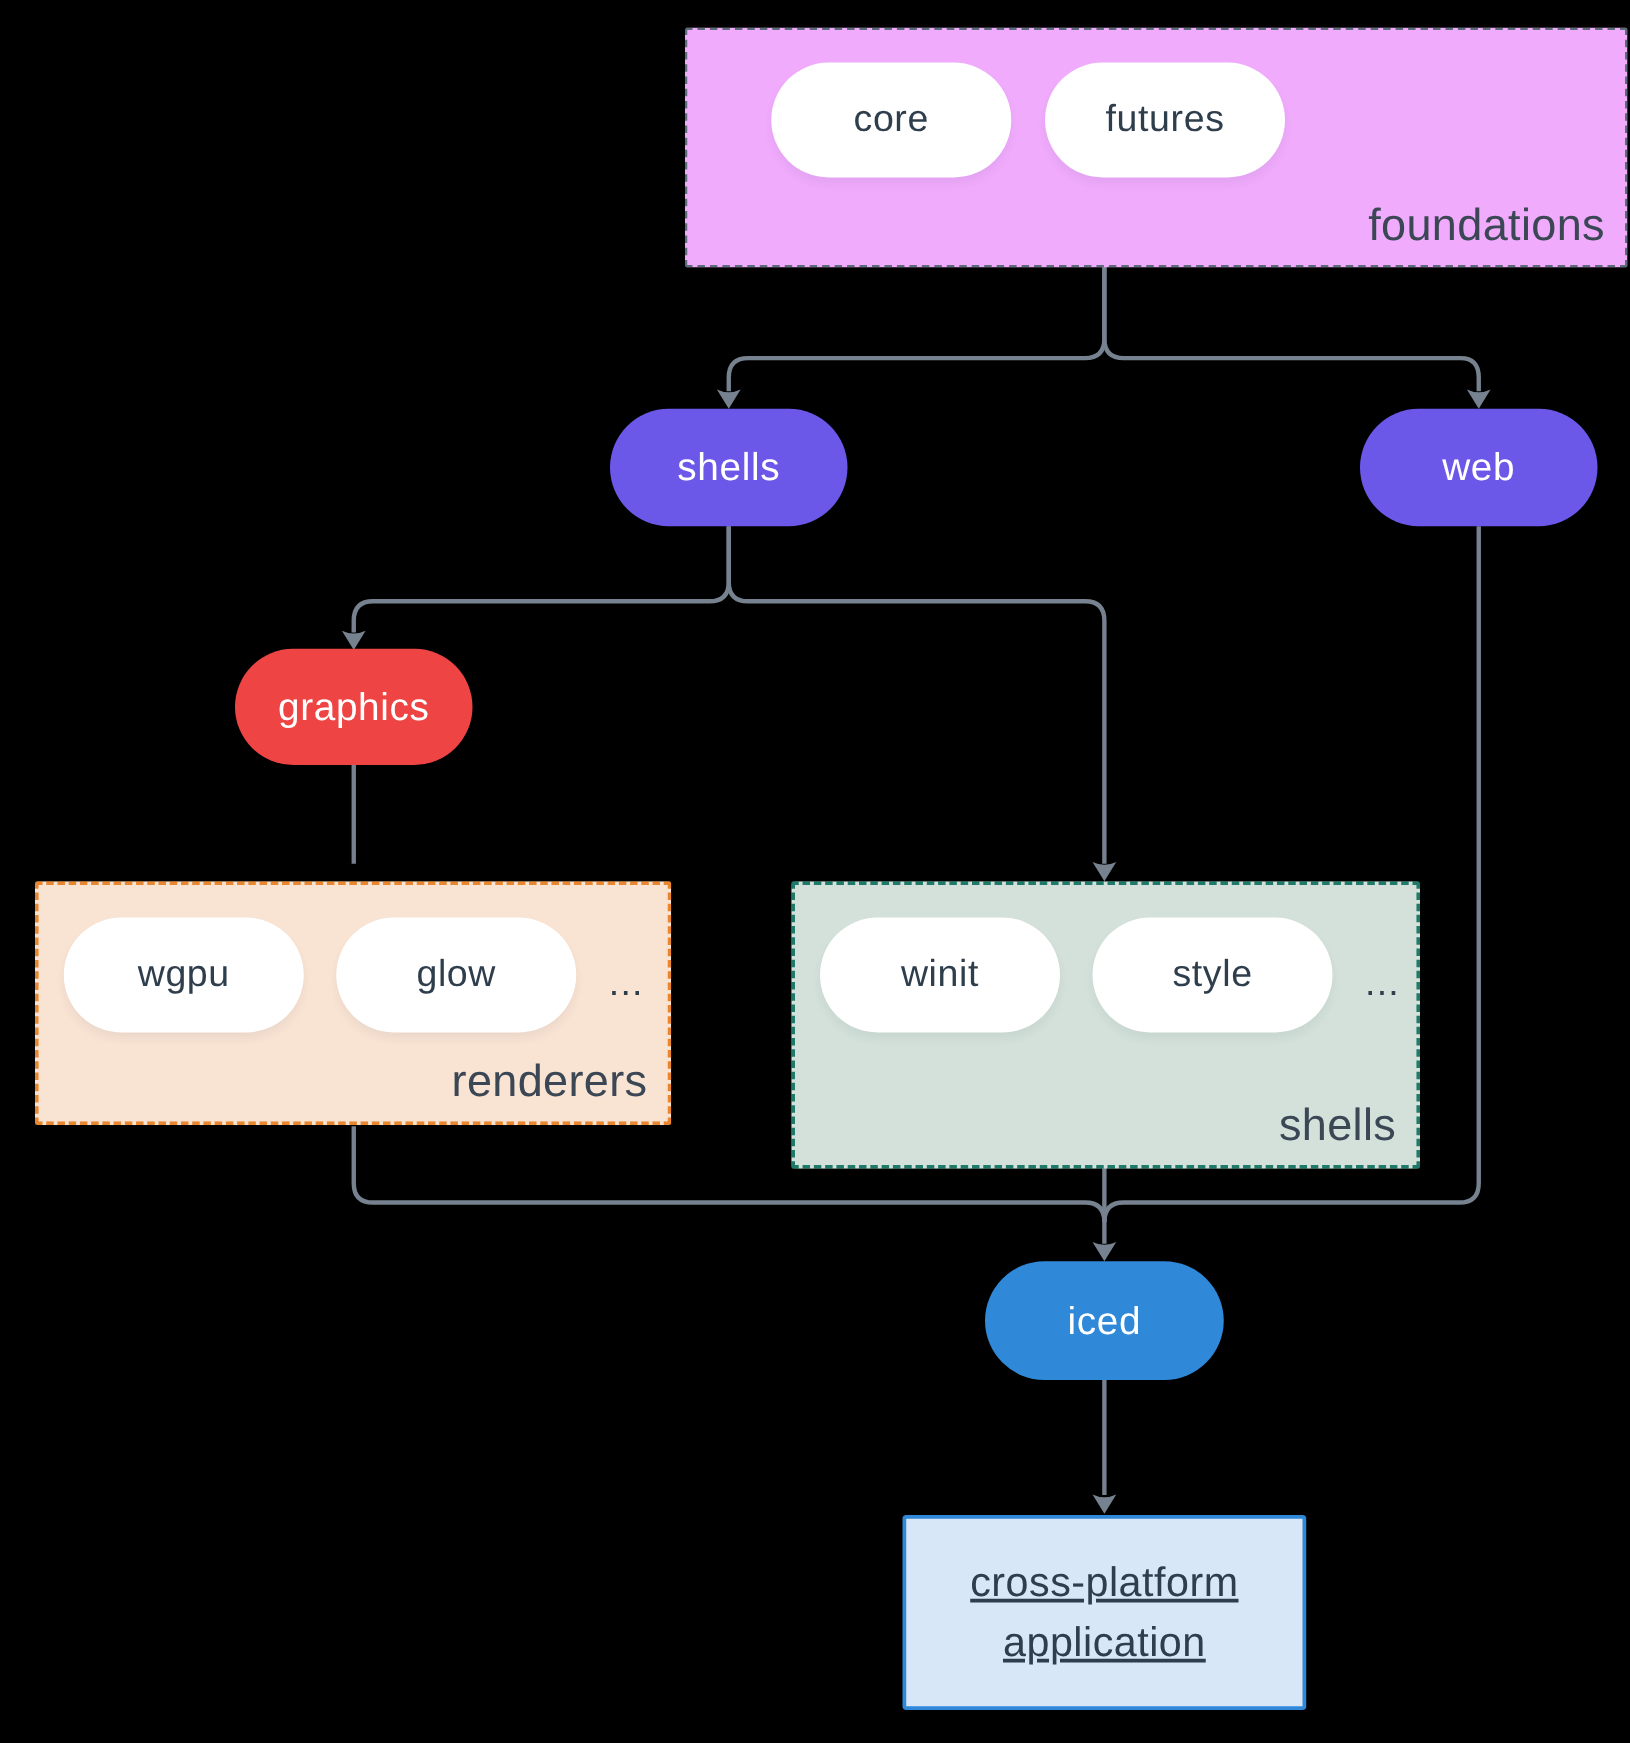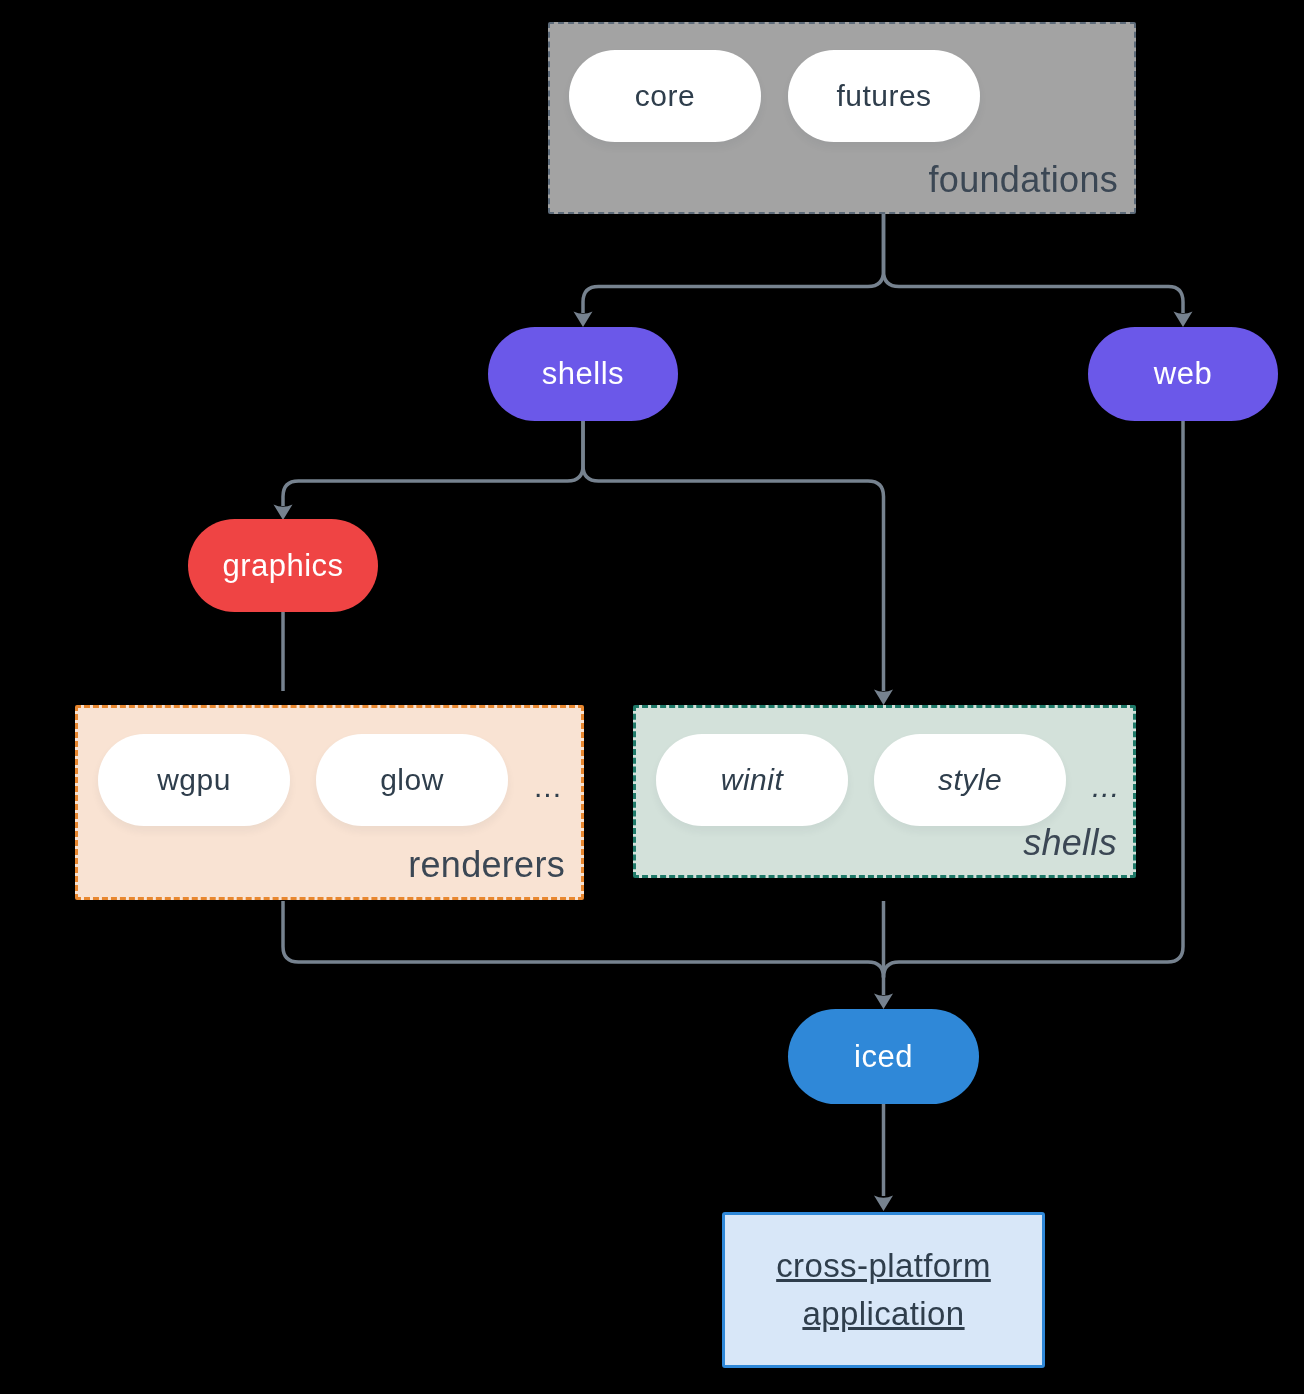--- a/index.html
+++ b/index.html
@@ -27,35 +27,34 @@
     stroke-linecap: butt;
   }
   svg.connectors path.arrowhead { fill: #76828f; stroke: none; }
 
   
   .group {
     position: absolute;
     border-radius: 2px;
   }
   .group.foundations {
-    left: 548px; top: 22px; width: 588px; height: 192px;
-    background: #a3a3a3;
+    left: 548px; top: 22px; width: 754px; height: 192px;
+    background: #f0abfc;
     border: 2px dashed #5d6b7a;
+    padding-left: 48px;
   }
   .group.renderers {
     left: 28px; top: 705px; width: 509px; height: 195px;
     background: #f9e3d3;
     border: 3px dashed #e8872f;
-    margin-left: 47px;
   }
   .group.shells {
-    left: 633px; top: 705px; width: 503px; height: 173px;
+    left: 633px; top: 705px; width: 503px; height: 230px;
     background: #d3e1da;
     border: 3px dashed #1f7a69;
-    font-style: italic;
   }
   .pill-row {
     display: flex;
     align-items: center;
     gap: 26px;
     padding: 26px 0 0 20px;
   }
   .group.foundations .pill-row { gap: 27px; padding-left: 19px; }
   .white-pill {
     width: 192px; height: 92px;

